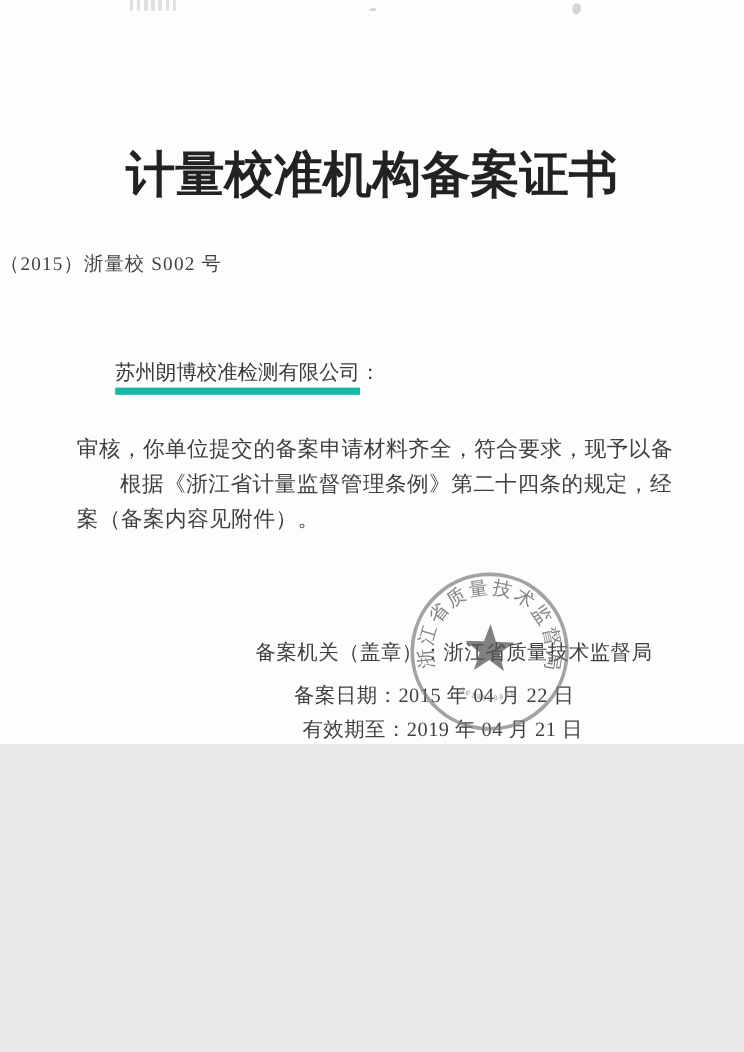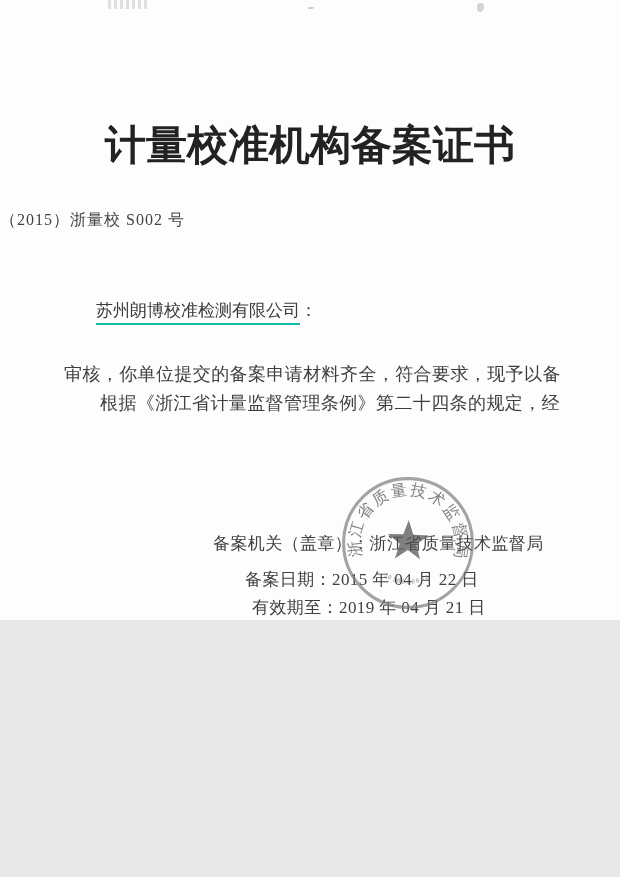--- a/index.html
+++ b/index.html
@@ -39,21 +39,21 @@
     color: #424242;
   }
   .addressee {
     position: absolute;
     top: 299px;
     left: 96px;
     font-size: 17px;
     color: #3a3a3a;
   }
   .addressee .name {
-    border-bottom: 2px solid #14b8a6;
+    border-bottom: 6px solid #14b8a6;
     padding-bottom: 3px;
   }
   .body-par {
     position: absolute;
     top: 360px;
     left: 64px;
     width: 492px;
     font-size: 18px;
     line-height: 29px;
     letter-spacing: 0.4px;
@@ -144,20 +144,21 @@
 
   <div class="cert-no">（2015）浙量校 S002 号</div>
 
   <div class="addressee">
     <span class="name">苏州朗博校准检测有限公司</span><span>：</span>
   </div>
 
   <div class="body-par">
     <div class="line">审核，你单位提交的备案申请材料齐全，符合要求，现予以备</div>
     <div class="line indent">根据《浙江省计量监督管理条例》第二十四条的规定，经</div>
+    <div class="line">案（备案内容见附件）。</div>
   </div>
 
   <div class="authority-line">
     <span>备案机关（盖章）：</span><span>浙江省质量技术监督局</span>
   </div>
 
   <div class="date-line">
     <span>备案日期：</span><span>2015 年 04 月 22 日</span>
   </div>
 

